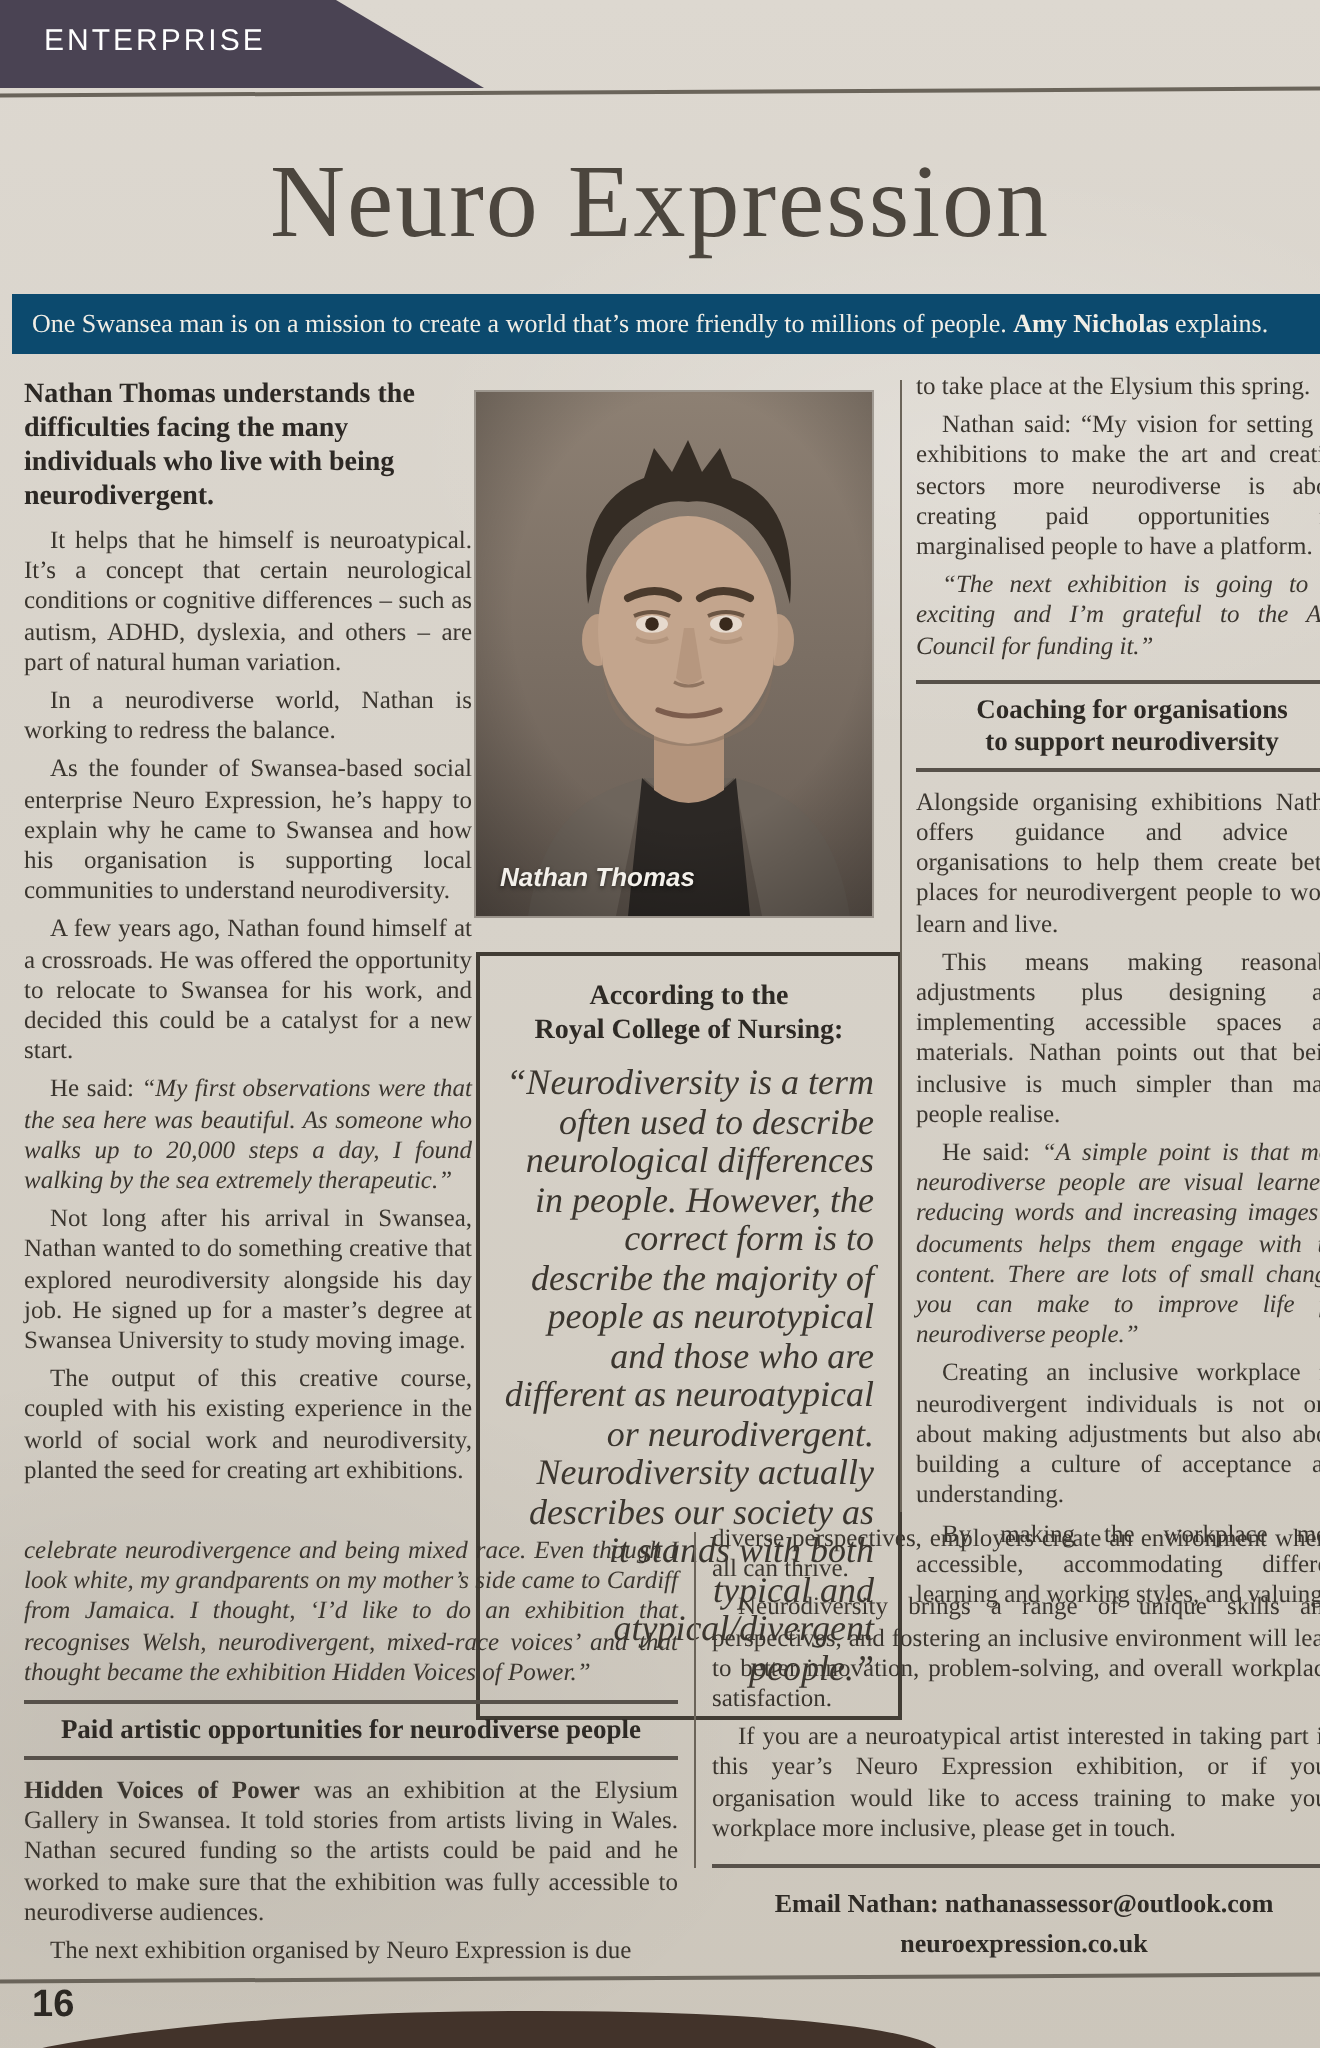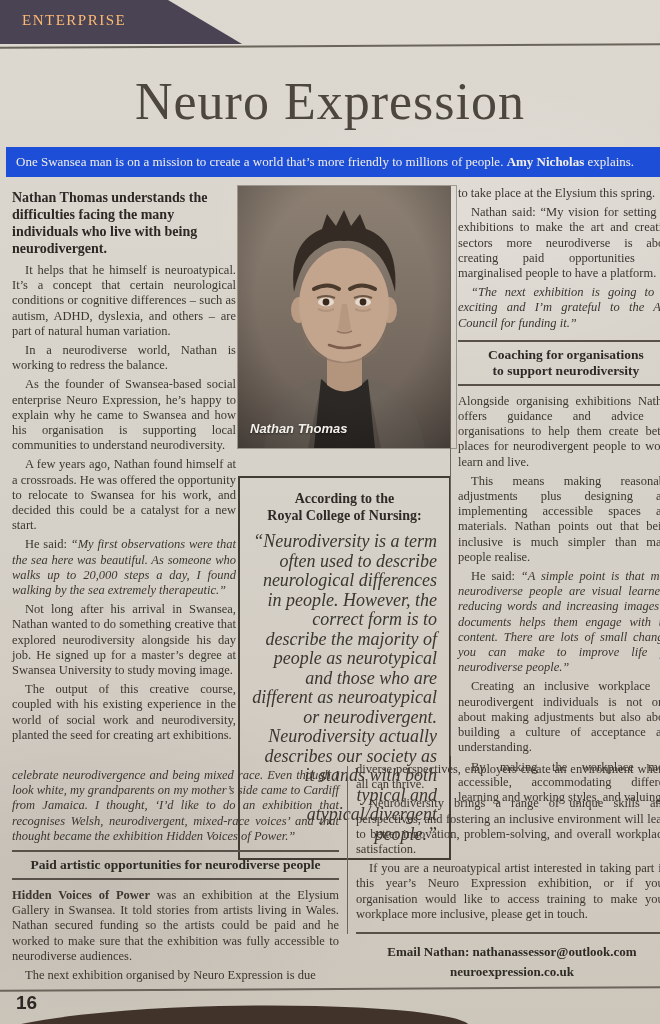--- a/index.html
+++ b/index.html
@@ -10,48 +10,48 @@
       radial-gradient(ellipse 420px 220px at 72% 22%, rgba(255,255,255,0.20), transparent 65%),
       radial-gradient(ellipse 500px 320px at 15% 85%, rgba(0,0,0,0.06), transparent 60%),
       linear-gradient(180deg,#ddd8d0 0%,#d7d2c9 45%,#ccc6bb 100%);
   }
   .banner{
     position:absolute;left:0;top:0;width:242px;height:44px;
     background:#4a4353;
     clip-path:polygon(0 0,168px 0,242px 100%,0 100%);
   }
   .banner-label{
-    position:absolute;left:22px;top:12px;color:#fdba74;
-    font-family:Liberation Serif, serif;font-size:15px;letter-spacing:1.5px;
+    position:absolute;left:22px;top:12px;color:#ffffff;
+    font-family:Liberation Sans, sans-serif;font-size:15px;letter-spacing:1.5px;
   }
   .top-rule{position:absolute;left:0;top:45px;width:660px;height:2px;background:#6a645a;transform:rotate(-0.3deg);}
   .headline{
     position:absolute;left:0;top:72px;width:660px;text-align:center;
     font-size:52px;color:#4c463e;letter-spacing:1px;
   }
   .standfirst{
     position:absolute;left:6px;top:147px;width:654px;height:30px;
-    background:#1d4ed8;color:#f1eee6;font-size:13px;line-height:30px;
+    background:#0c4a6e;color:#f1eee6;font-size:13px;line-height:30px;
     padding-left:10px;box-sizing:border-box;white-space:nowrap;overflow:hidden;
   }
   .standfirst b{font-weight:bold;}
   
   .paras p{margin:0 0 4px;text-align:justify;font-size:12.5px;line-height:15.2px;color:#3b362f;}
   .paras p + p{text-indent:13px;}
   .paras p.lead{font-weight:bold;font-size:14px;line-height:17px;color:#2c2824;text-align:left;margin-bottom:6px;}
   .s-i{font-style:italic;}
   .s-b{font-weight:bold;}
   .col-left{position:absolute;left:12px;top:189px;width:224px;}
   .col-right{position:absolute;left:458px;top:186px;width:216px;}
   .wide-left{position:absolute;left:12px;top:768px;width:327px;}
   .wide-right{position:absolute;left:356px;top:762px;width:312px;}
   
   .photo{
-    position:absolute;left:237px;top:185px;width:220px;height:264px;
-    border:1px solid rgba(40,32,24,0.35);box-sizing:border-box;overflow:hidden;
+    position:absolute;left:237px;top:195px;width:200px;height:264px;
+    border:1px solid rgba(40,32,24,0.35);box-sizing:border-box;overflow:hidden;text-align:center;
   }
   .photo-caption{
     position:absolute;left:12px;bottom:12px;color:#f3f0ea;
     font-family:"Liberation Sans",sans-serif;font-weight:bold;font-style:italic;font-size:13px;
     text-shadow:0 1px 2px rgba(0,0,0,0.5);
   }
   
   .quote-box{
     position:absolute;left:238px;top:476px;width:213px;box-sizing:border-box;
     border:2px solid #413c34;padding:12px 12px 14px;

